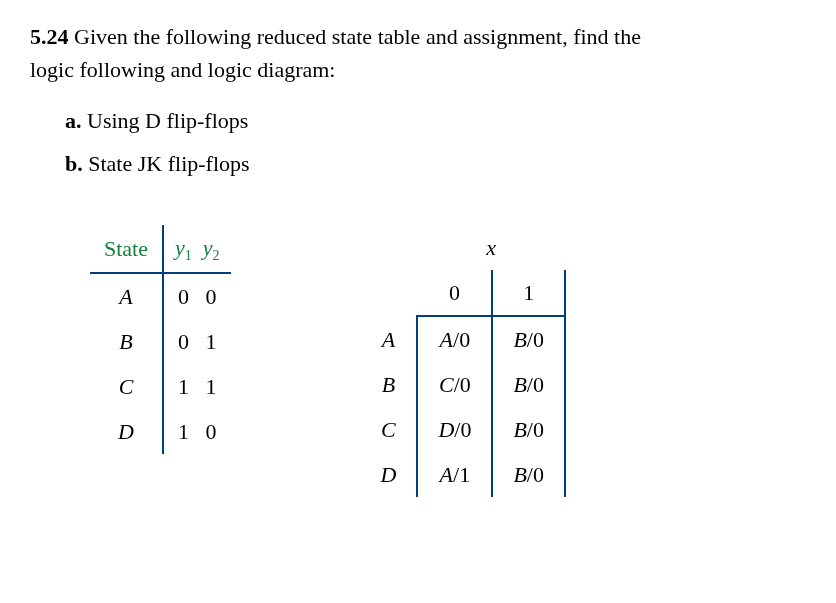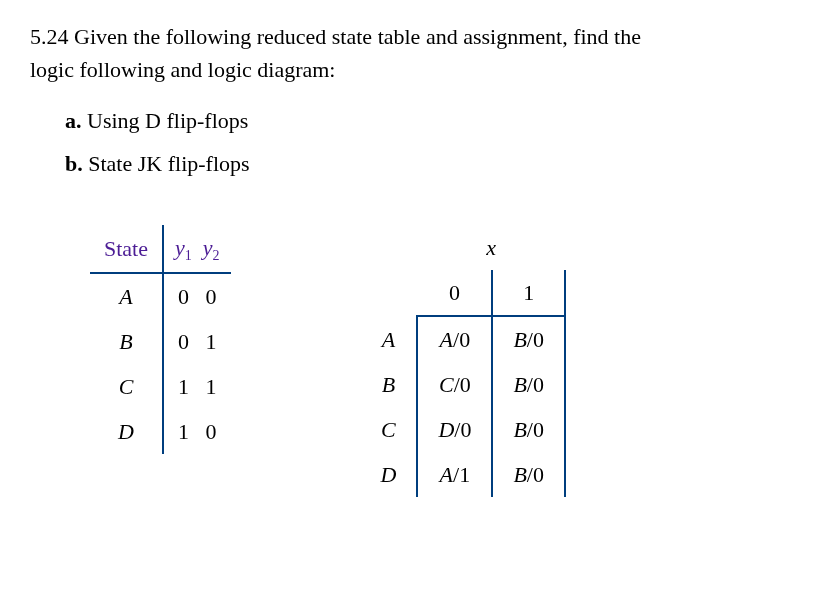--- a/index.html
+++ b/index.html
@@ -9,21 +9,21 @@
       padding: 20px 30px;
       margin: 0;
       width: 836px;
       box-sizing: border-box;
       line-height: 1.5;
     }
     .problem-statement {
       margin-bottom: 18px;
     }
     .problem-number {
-      font-weight: normal;
+      font-weight: bold;
     }
     .parts {
       padding-left: 35px;
       margin-bottom: 45px;
     }
     .part {
       margin-bottom: 10px;
       font-family: Liberation Serif, serif;
     }
     .part-letter {
@@ -37,21 +37,21 @@
     }
     .assignment-table {
       border-collapse: collapse;
     }
     .assignment-table td, .assignment-table th {
       padding: 6px 14px;
       text-align: center;
       font-size: 22px;
     }
     .assignment-table .header-row td {
-      color: #4c1d95;
+      color: #15803d;
       border-bottom: 2px solid #003e7e;
     }
     .assignment-table .state-col {
       border-right: 2px solid #003e7e;
       font-style: italic;
       font-family: "Times New Roman", serif;
     }
     .assignment-table .header-row .state-col {
       font-style: normal;
       border-right: 2px solid #003e7e;

